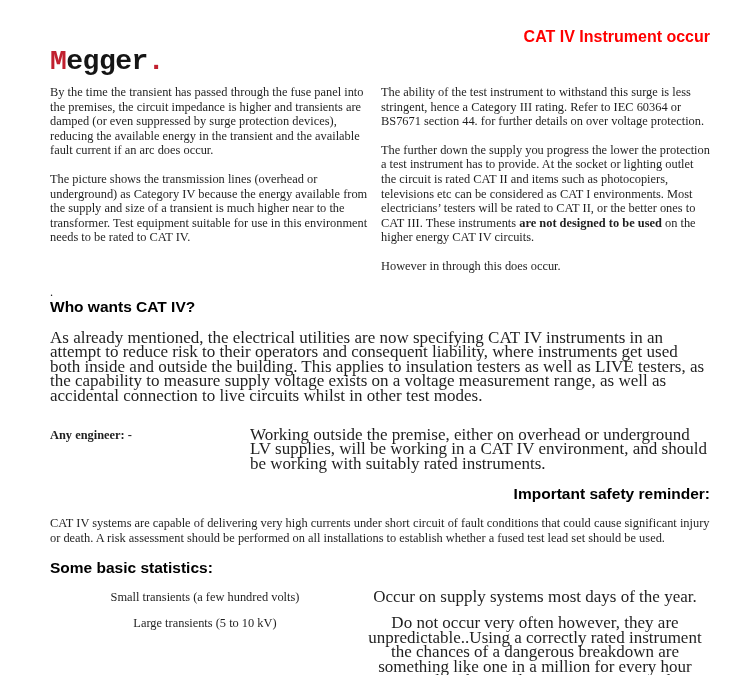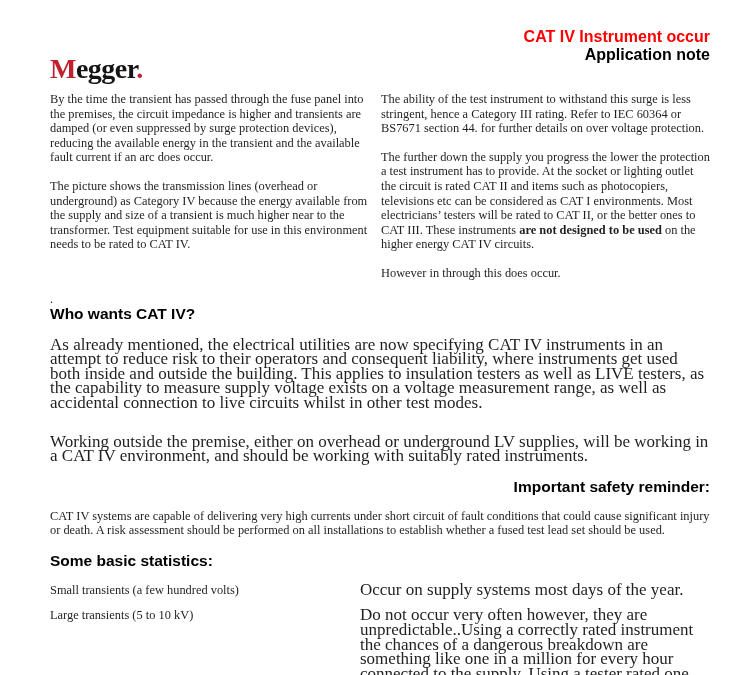--- a/index.html
+++ b/index.html
@@ -9,22 +9,22 @@
     background:#ffffff;
     overflow:hidden;
     box-sizing:border-box;
     padding:28px 38px 0 50px;
     color:#1f1f1f;
     font-family:"Liberation Serif", serif;
   }
   
   .header{display:flex;align-items:flex-start;}
   .logo{
-    margin-top:27px;
-    font-family:Liberation Serif, serif;
+    margin-top:20px;
+    font-family:Liberation Mono, monospace;
     font-weight:bold;
     font-size:28px;
     letter-spacing:-0.5px;
     line-height:1;
     white-space:nowrap;
   }
   .logo .m{color:#c1202f;}
   .logo .rest{color:#151515;}
   .logo .dot{color:#c1202f;}
   .titles{margin-left:auto;text-align:right;}
@@ -69,37 +69,36 @@
     line-height:14.6px;
     font-weight:bold;
   }
   .row .text{
     flex:1;
     font-size:17px;
     line-height:14.6px;
   }
   .rows{margin-bottom:14px;}
   .stat-rows .label{flex:0 0 310px;font-weight:normal;}
-  .stat-rows .row{margin-bottom:11px;}
+  .stat-rows .row{margin-bottom:11px;text-align:center;}
   .safety-para{margin-top:0;}
   h2.safety{margin-top:10px;margin-bottom:13px;text-align:right;}
   h2.stats{margin-top:12px;margin-bottom:13px;}
 </style>
 </head>
 <body>
 
 <div class="page">
 
   <div class="header">
     <div class="logo">
       <span class="m">M</span><span class="rest">egger</span><span class="dot">.</span>
     </div>
     <div class="titles">
       <div class="doc-title">CAT IV Instrument occur</div>
-      <div class="doc-subtitle">Application note</div>
     </div>
   </div>
 
   <div class="cols">
     <div class="col-left">
       <p class="body">By the time the transient has passed through the fuse panel into the premises, the circuit impedance is higher and transients are damped (or even suppressed by surge protection devices), reducing the available energy in the transient and the available fault current if an arc does occur.</p>
       <p class="body">The picture shows the transmission lines (overhead or underground) as Category IV because the energy available from the supply and size of a transient is much higher near to the transformer. Test equipment suitable for use in this environment needs to be rated to CAT IV.</p>
     </div>
     <div class="col-right">
       <p class="body">The ability of the test instrument to withstand this surge is less stringent, hence a Category III rating. Refer to IEC 60364 or BS7671 section 44. for further details on over voltage protection.</p>
@@ -109,20 +108,21 @@
   </div>
 
   <p class="stray-dot">.</p>
   <h2 class="section">Who wants CAT IV?</h2>
 
   <div class="rows">
     <div class="row">
       <div class="text">As already mentioned, the electrical utilities are now specifying CAT IV instruments in an attempt to reduce risk to their operators and consequent liability, where instruments get used both inside and outside the building. This applies to insulation testers as well as LIVE testers, as the capability to measure supply voltage exists on a voltage measurement range, as well as accidental connection to live circuits whilst in other test modes.</div>
     </div>
     <div class="row">
+      <div class="label">Any engineer: -</div>
       <div class="text">Working outside the premise, either on overhead or underground LV supplies, will be working in a CAT IV environment, and should be working with suitably rated instruments.</div>
     </div>
   </div>
 
   <h2 class="section safety">Important safety reminder:</h2>
   <p class="body safety-para">CAT IV systems are capable of delivering very high currents under short circuit of fault conditions that could cause significant injury or death. A risk assessment should be performed on all installations to establish whether a fused test lead set should be used.</p>
 
   <h2 class="section stats">Some basic statistics:</h2>
   <div class="rows stat-rows">
     <div class="row">

